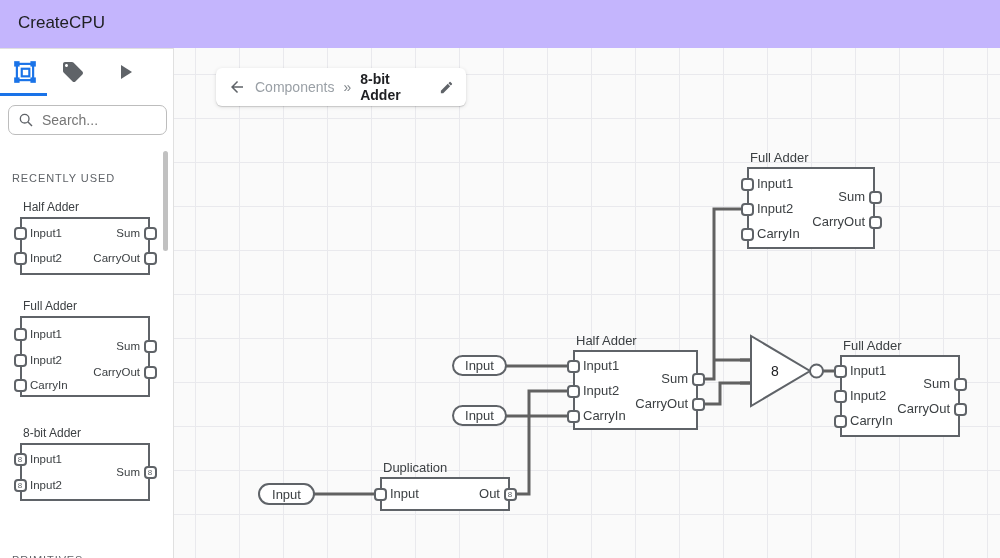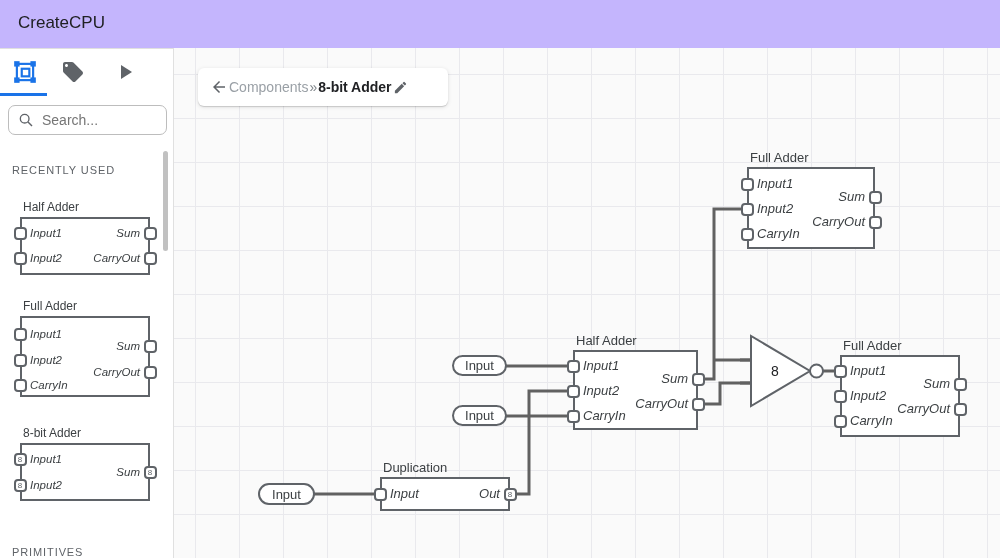--- a/index.html
+++ b/index.html
@@ -14,47 +14,47 @@
   .sidebar { position:absolute; left:0; top:48px; width:174px; height:510px; background:#fff;
              border-top:1px solid #e0e0e0; border-right:1px solid #e0e0e0; z-index:5; }
   .tabs { position:absolute; left:0; top:0; width:173px; height:46px; }
   .tab { position:absolute; top:8px; width:30px; height:30px; display:flex; align-items:center; justify-content:center; cursor:pointer; }
   .tab-underline { position:absolute; left:0; top:44px; width:47px; height:3px; background:#1a73e8; }
   .searchbox { position:absolute; left:8px; top:56px; width:159px; height:30px; border:1px solid #bdbdbd;
                border-radius:7px; display:flex; align-items:center; padding-left:9px; background:#fff; }
   .searchbox input { border:none; outline:none; width:110px; margin-left:8px; font-size:14px; color:#000000;
                      font-family:"Liberation Sans",sans-serif; background:transparent; }
   .searchbox input::placeholder { color:#757575; }
-  .section-label { position:absolute; font-size:11px; font-weight:500; letter-spacing:0.9px; color:#5f6368; }
+  .section-label { position:absolute; font-size:11px; font-weight:500; letter-spacing:0.9px; color:#5f6368;margin-top:8px; }
   .sb-scroll-thumb { position:absolute; left:163px; top:102px; width:5px; height:100px; background:#c1c1c1; border-radius:3px; }
 
   
   .canvas { position:absolute; left:174px; top:48px; width:826px; height:510px; background-color:#fafafa;
             background-image:linear-gradient(#e9e9ed 1px, transparent 1px),
                              linear-gradient(90deg,#e9e9ed 1px, transparent 1px);
             background-size:44px 44px; background-position:21px 26px; z-index:1; }
   #wire-layer { position:absolute; left:0; top:0; z-index:2; pointer-events:none; }
   #nodes-layer, #sidebar-list { position:absolute; left:0; top:0; width:1000px; height:406px; z-index:3; pointer-events:none; }
   #nodes-layer > *, #sidebar-list > * { pointer-events:auto; }
 
   
-  .breadcrumb { position:absolute; left:198px; top:68px; width:250px; height:38px; background:#fff; border-radius:6px;
+  .breadcrumb { position:absolute; left:216px; top:68px; width:250px; height:38px; background:#fff; border-radius:6px;
                 box-shadow:0 1px 1px rgba(0,0,0,.14), 0 1px 4px rgba(0,0,0,.12); z-index:4;
-                display:flex; align-items:center; padding:0 12px; gap:1px; }
+                display:flex; align-items:center; padding:0 12px; gap:9px; }
   .crumb-parent { font-size:14px; color:#9aa0a6; cursor:pointer; }
   .crumb-sep { font-size:14px; color:#80868b; }
   .crumb-current { font-size:14px; font-weight:700; color:#202124; }
   .icon-btn { display:flex; align-items:center; justify-content:center; cursor:pointer; }
 
   
   .node-title { position:absolute; font-size:13px; color:#3c4043; white-space:nowrap; }
   .node-box { position:absolute; background:#fff; border:2px solid #5f6368; }
   .port { position:absolute; width:13px; height:13px; background:#fff; border:2px solid #5f6368; border-radius:4px;
           display:flex; align-items:center; justify-content:center; font-size:8px; color:#5f6368; cursor:crosshair; }
-  .port-label { position:absolute; font-size:13px; color:#3c4043; line-height:14px; white-space:nowrap;font-style:italic; }
+  .port-label { position:absolute; font-size:13px; color:#3c4043; line-height:14px; white-space:nowrap; }
   .pill { position:absolute; background:#fff; border:2px solid #5f6368; border-radius:12px; display:flex;
           align-items:center; justify-content:center; font-size:13px; color:#3c4043; cursor:move; }
   .sb .node-title { font-size:12px; }
   .sb .port-label { font-size:11.5px; }
 </style>
 </head>
 <body>
 
 <div class="app">
 

